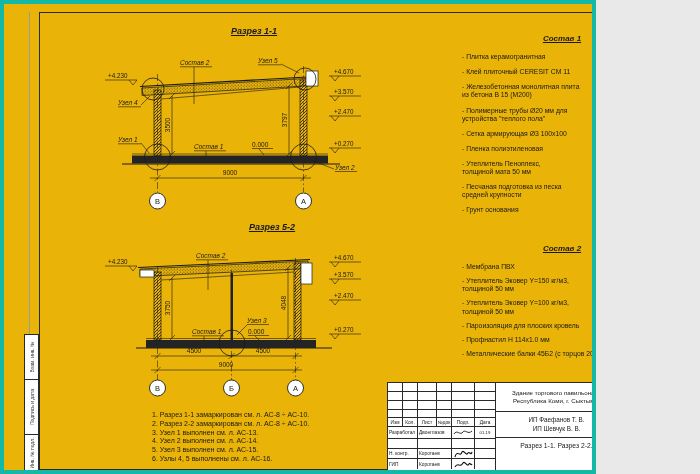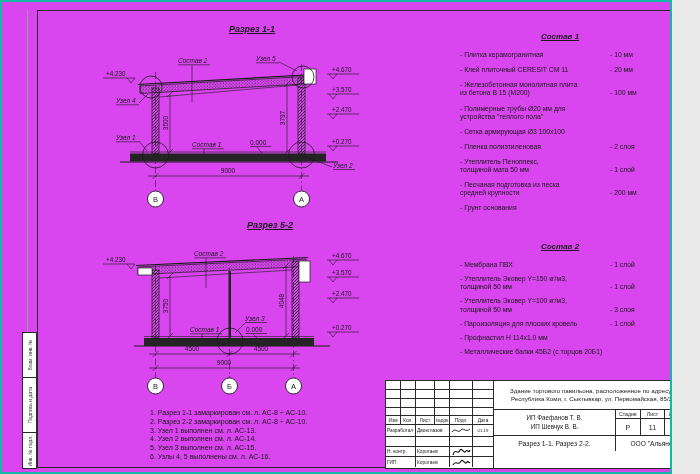--- a/index.html
+++ b/index.html
@@ -1,18 +1,18 @@
 <!DOCTYPE html>
 <html><head>
 <meta charset="utf-8">
 <style>
   html,body{margin:0;padding:0;background:#e9e9e9}
-  .sheet{position:relative;width:672px;height:474px;background:#d946ef;
+  .sheet{position:relative;width:596px;height:474px;background:#eab308;
          font-family:"Liberation Sans",sans-serif;color:#1a1a1a;overflow:hidden;
-         border:2px solid #14b8a6;box-sizing:border-box}
+         border:4px solid #14b8a6;box-sizing:border-box}
   .abs{position:absolute}
   .frame{left:35px;top:8px;width:654px;height:458px;border:1.5px solid #2a2a2a;box-sizing:border-box}
   .marginline{left:25px;top:8px;width:0;height:322px;border-left:1px solid #9a9a9a}
   .strip{left:20px;top:330px;width:15px;height:137px}
   .sbox{position:relative;border:1px solid #2a2a2a;box-sizing:border-box;margin-top:-1px;background:#fff}
   .sbox:first-child{margin-top:0}
   .vtext{position:absolute;left:50%;top:50%;transform:translate(-50%,-50%) rotate(-90deg);
          font-size:5px;white-space:nowrap;color:#333}
   .sec-title{font-size:9px;font-weight:bold;font-style:italic;text-decoration:underline;text-align:center}
   .comp{width:200px;font-size:6.8px;line-height:1.18}

